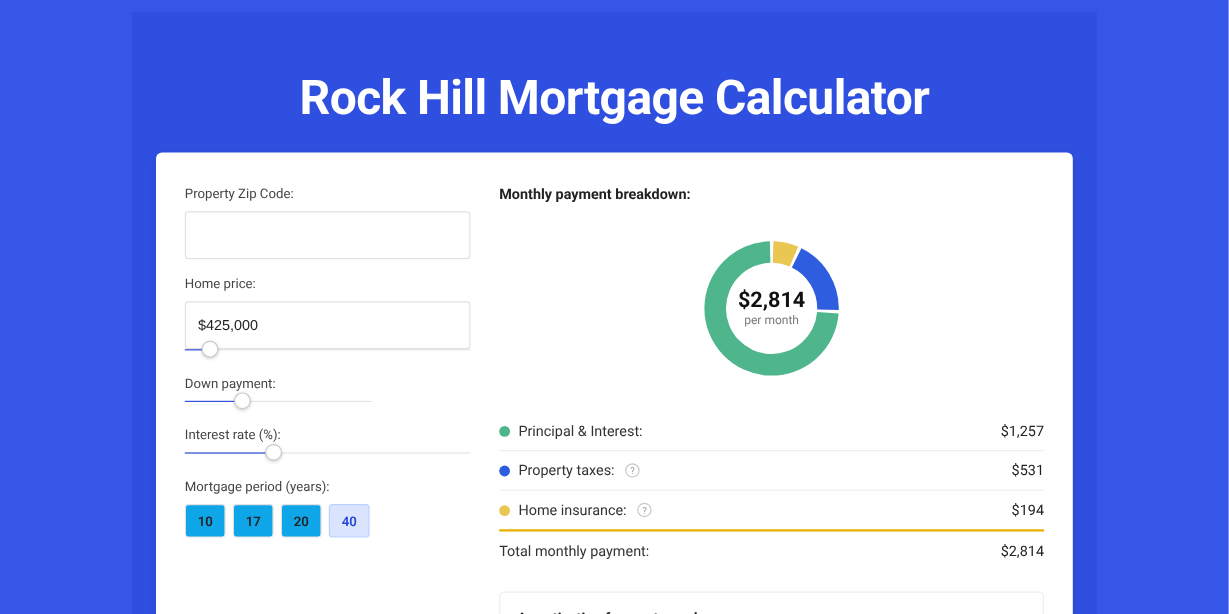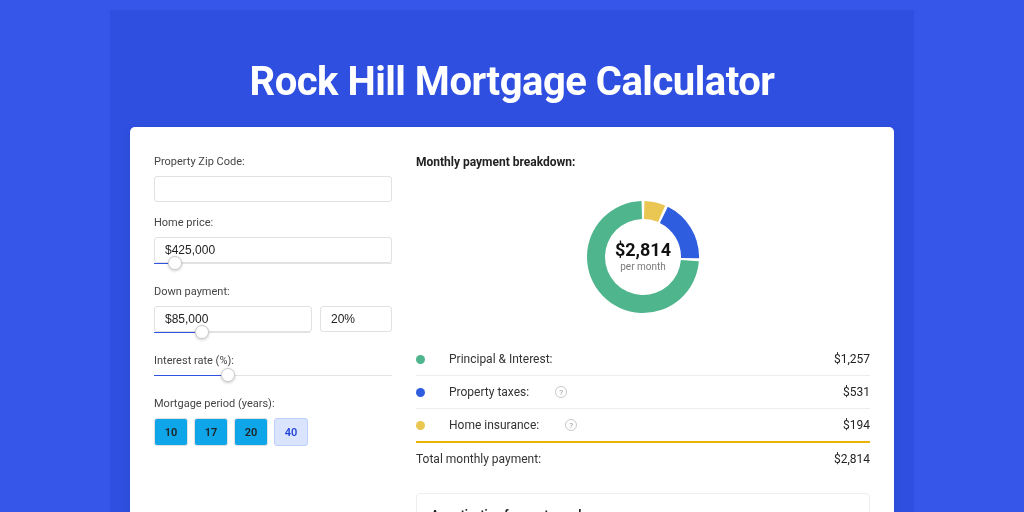--- a/index.html
+++ b/index.html
@@ -5,38 +5,38 @@
   * { box-sizing: border-box; margin: 0; padding: 0; }
   html, body { width: 1024px; height: 512px; overflow: hidden; font-family: -apple-system, BlinkMacSystemFont, "Segoe UI", Roboto, Arial, sans-serif; }
   .page-bg { width: 1024px; height: 512px; background: #3556e8; position: relative; }
   .inner-band { position: absolute; left: 110px; top: 10px; width: 804px; height: 502px; background: #2f4fe0; }
   .page-title { position: absolute; width: 1024px; top: 58px; text-align: center; font-size: 40px; font-weight: 700; color: #ffffff; letter-spacing: -0.5px; }
   .app-card { position: absolute; left: 130px; top: 127px; width: 764px; height: 400px; background: #ffffff; border-radius: 5px; box-shadow: 0 2px 8px rgba(0,0,0,0.08); padding: 28px 24px 0 24px; display: flex; gap: 24px; }
   .col-left { width: 238px; flex-shrink: 0; }
   .col-right { flex: 1; min-width: 0; }
   .field-group { margin-bottom: 14px; position: relative; }
   .field-label { font-size: 11px; color: #454545; margin-bottom: 8px; display: block; }
-  .text-input { width: 100%; height: 26px; border: 1px solid #e1e1e1; border-radius: 3px; padding: 0 10px; font-size: 12px; color: #222; outline: none; background: #fff; }
+  .text-input { width: 100%; height: 40px; border: 1px solid #e1e1e1; border-radius: 3px; padding: 0 10px; font-size: 12px; color: #222; outline: none; background: #fff; }
   .slider-track { position: relative; height: 12px; margin-top: -4px; }
   .slider-line { position: absolute; left: 0; right: 0; top: 4px; height: 1px; background: #e4e4e4; }
   .slider-fill { position: absolute; left: 0; top: 4px; height: 1px; background: #3253e2; }
   .slider-thumb { position: absolute; top: -3px; width: 14px; height: 14px; border-radius: 50%; background: #fff; border: 1px solid #ccc; box-shadow: 0 1px 3px rgba(0,0,0,0.2); transform: translateX(-50%); cursor: pointer; }
   .dp-row { display: flex; gap: 8px; }
   .dp-amount { flex: 1; }
   .dp-pct { width: 72px; }
   .seg-row { display: flex; gap: 0; }
   .seg-btn { width: 34px; height: 28px; display: flex; align-items: center; justify-content: center; font-size: 11px; font-weight: 600; color: #222; border: 1px solid #e1e1e1; margin-right: 6px; border-radius: 3px; cursor: pointer; background: #0ea5e9; }
   .seg-btn.active { background: #dbe4ff; border-color: #bcd0ff; color: #2445d8; }
   .section-heading { font-size: 12px; font-weight: 700; color: #222; margin-bottom: 8px; }
   .donut-wrap { display: flex; align-items: center; justify-content: center; height: 160px; margin-bottom: 6px; }
   .donut-center-amt { font-size: 18px; font-weight: 700; fill: #111; text-anchor: middle; }
   .donut-center-sub { font-size: 10px; fill: #7a7a7a; text-anchor: middle; }
   .legend-row { display: flex; align-items: center; justify-content: space-between; padding: 9px 0; border-top: 1px solid #eee; font-size: 12px; }
   .legend-row:first-of-type { border-top: none; }
-  .legend-left { display: flex; align-items: center; gap: 24px; color: #333; }
+  .legend-left { display: flex; align-items: center; gap: 7px; color: #333; }
   .legend-dot { width: 9px; height: 9px; border-radius: 50%; flex-shrink: 0; }
   .legend-val { color: #222; }
   .legend-row.total { font-weight: 400; border-top: 2px solid #eab308; }
   .info-icon { width: 12px; height: 12px; border-radius: 50%; border: 1px solid #c9c9c9; display: inline-flex; align-items: center; justify-content: center; font-size: 8px; color: #999; margin-left: 2px; cursor: help; }
   .amort-card { margin-top: 18px; border: 1px solid #eee; border-radius: 4px; padding: 14px 14px 0 14px; }
   .amort-title { font-size: 12px; font-weight: 700; color: #222; margin-bottom: 12px; }
 </style>
 </head>
 <body>
 
@@ -58,24 +58,20 @@
         <input class="text-input" value="$425,000" style="">
         <div class="slider-track">
           <div class="slider-line"></div>
           <div class="slider-fill" style="width:9%"></div>
           <div class="slider-thumb" style="left:9%"></div>
         </div>
       </div>
 
       <div class="field-group">
         <label class="field-label">Down payment:</label>
-        <div class="dp-row">
-          <input class="text-input dp-amount" value="$85,000" style="">
-          <input class="text-input dp-pct" value="20%" style="">
-        </div>
         <div class="slider-track" style="width:156px">
           <div class="slider-line"></div>
           <div class="slider-fill" style="width:31%"></div>
           <div class="slider-thumb" style="left:31%"></div>
         </div>
       </div>
 
       <div class="field-group">
         <label class="field-label">Interest rate (%):</label>
         <div class="slider-track">

